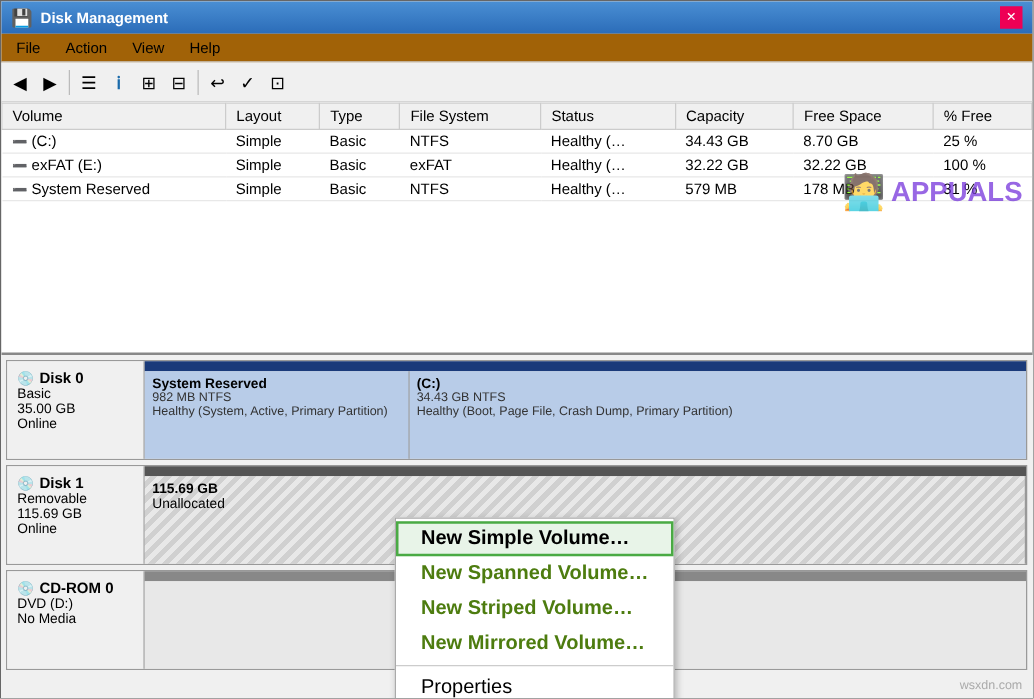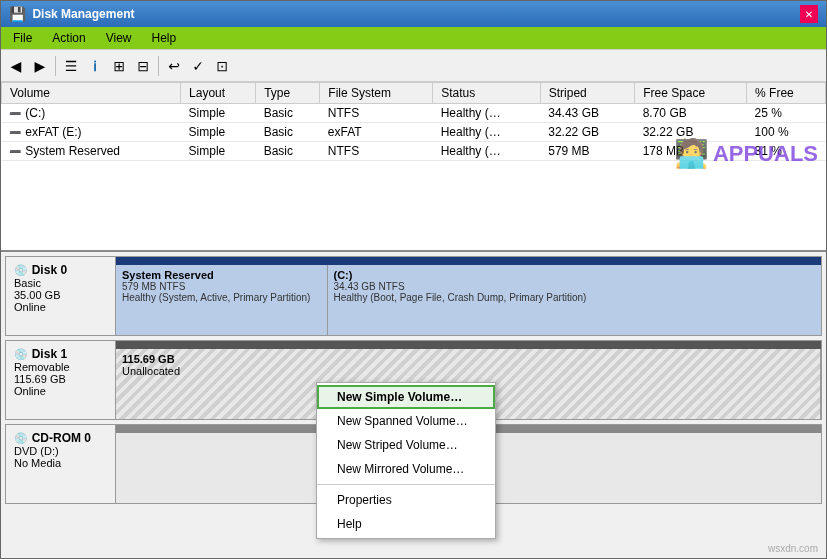--- a/index.html
+++ b/index.html
@@ -13,21 +13,21 @@
       display: flex;
       align-items: center;
       gap: 6px;
       height: 26px;
     }
     .title-bar-icon { font-size: 14px; }
     .title-bar-text { font-size: 12px; font-weight: 600; text-align: center; }
 
     
     .menu-bar {
-      background: #84cc16;
+      background: #a16207;
       border-bottom: 1px solid #ccc;
       padding: 2px 4px;
       display: flex;
       gap: 4px;
     }
     .menu-item {
       padding: 2px 8px;
       cursor: pointer;
       font-size: 12px;
     }
@@ -49,21 +49,21 @@
       cursor: pointer;
       display: flex; align-items: center; justify-content: center;
       font-size: 14px;
     }
     .toolbar-separator { width: 1px; height: 20px; background: #bbb; margin: 0 2px; }
 
     
     .top-panel {
       background: white;
       border-bottom: 2px solid #888;
-      height: 170px;
+      height: 202px;
       overflow: hidden;
     }
 
     .disk-table {
       width: 100%;
       border-collapse: collapse;
       font-size: 12px;
     }
     .disk-table th {
       background: #f0f0f0;
@@ -159,24 +159,24 @@
       background: white;
       border: 1px solid #aaa;
       box-shadow: 2px 2px 6px rgba(0,0,0,0.3);
       z-index: 100;
       min-width: 180px;
       padding: 2px 0;
     }
     .context-menu-item {
       padding: 5px 20px;
       cursor: pointer;
-      font-size: 12px;
+      font-size: 16px;
       white-space: nowrap;
     }
-    .context-menu-item.disabled { color: #000000; cursor: default; }
+    .context-menu-item.disabled { color: #4d7c0f; cursor: default; font-weight: bold; }
     .context-menu-item.highlighted {
       background: #e8f4e8;
       border: 2px solid #4aaa44;
       padding: 3px 18px;
       font-weight: 600;
     }
     .context-menu-separator {
       border-top: 1px solid #ccc;
       margin: 3px 0;
     }
@@ -264,21 +264,21 @@
 
     <div class="top-panel">
       <table class="disk-table">
         <thead>
           <tr>
             <th>Volume</th>
             <th>Layout</th>
             <th>Type</th>
             <th>File System</th>
             <th>Status</th>
-            <th>Striped</th>
+            <th>Capacity</th>
             <th>Free Space</th>
             <th>% Free</th>
           </tr>
         </thead>
         <tbody id="table-body">
         <tr>
     <td><span style="color:#1a6aaa; font-size:10px;">➖</span> (C:)</td>
     <td>Simple</td>
     <td>Basic</td>
     <td>NTFS</td>
@@ -321,21 +321,21 @@
           </div>
           <div>Basic</div>
           <div>35.00 GB</div>
           <div>Online</div>
         </div>
         <div class="disk-partitions">
           <div class="disk-top-bar"></div>
           <div class="disk-content">
             <div class="partition" style="width:30%;">
               <div class="part-name">System Reserved</div>
-              <div class="part-detail">579 MB NTFS</div>
+              <div class="part-detail">982 MB NTFS</div>
               <div class="part-detail">Healthy (System, Active, Primary Partition)</div>
             </div>
             <div class="partition" style="flex:1; border-right:none;">
               <div class="part-name">(C:)</div>
               <div class="part-detail">34.43 GB NTFS</div>
               <div class="part-detail">Healthy (Boot, Page File, Crash Dump, Primary Partition)</div>
             </div>
           </div>
         </div>
       </div>

